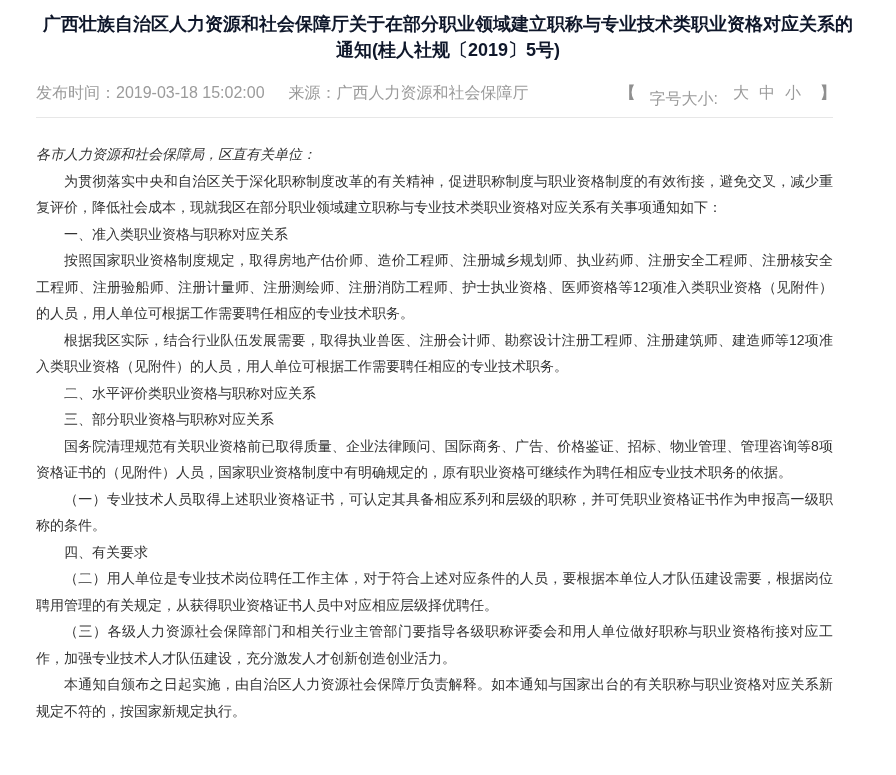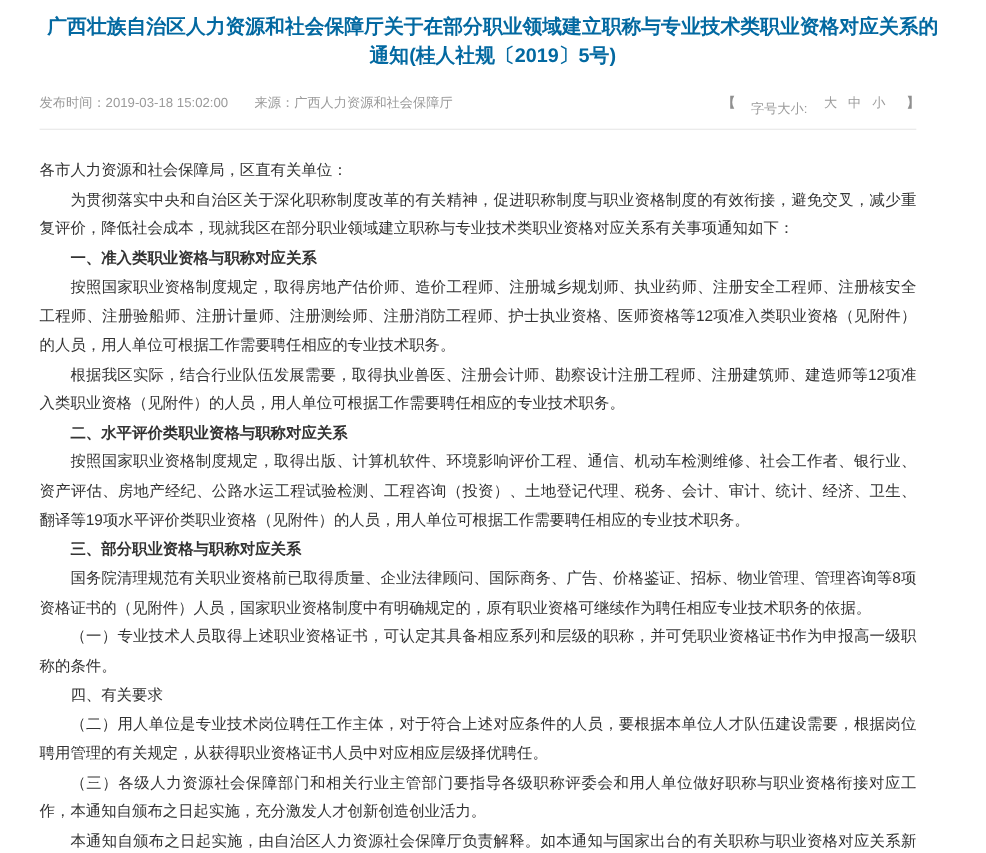--- a/index.html
+++ b/index.html
@@ -24,21 +24,21 @@
     font-size: 18px;
     line-height: 26px;
     font-weight: bold;
     color: #e23333;
   }
   .meta-row {
     margin: 15px 60px 0 36px;
     display: flex;
     justify-content: space-between;
     align-items: center;
-    font-size: 12px;
+    font-size: 16px;
     color: #9b9b9b;
     line-height: 18px;
   }
   .meta-left { display: flex; align-items: center; white-space: nowrap; }
   .meta-left .gap { display: inline-block; width: 24px; }
   .font-size-widget { display: flex; align-items: center; white-space: nowrap; color: #9b9b9b; }
   .font-size-widget .bracket { font-weight: bold; color: #8f8f8f; }
   .font-size-widget .fs-label { margin: 12px 10px 0 14px; }
   .font-size-widget a {
     color: #9b9b9b;
@@ -57,29 +57,29 @@
     font-size: 14px;
     line-height: 26.5px;
     color: #333333;
     text-align: justify;
   }
   .article p {
     margin: 0;
     padding: 0;
     text-indent: 2em;
   }
-  .article p.no-indent { text-indent: 0; }
-  .article p.bold { font-weight: bold; }
+  .article p.no-indent { text-indent: 0; font-style: italic; }
+  .article p.bold { font-weight: normal; }
 </style>
 </head>
 <body>
 
 <div class="page">
 
-  <h1 class="title" style="color: #0369a1;">广西壮族自治区人力资源和社会保障厅关于在部分职业领域建立职称与专业技术类职业资格对应关系的通知(桂人社规〔2019〕5号)</h1>
+  <h1 class="title" style="color: #0f172a;">广西壮族自治区人力资源和社会保障厅关于在部分职业领域建立职称与专业技术类职业资格对应关系的通知(桂人社规〔2019〕5号)</h1>
 
   <div class="meta-row">
     <div class="meta-left">
       <span>发布时间：</span>
       <span>2019-03-18 15:02:00</span>
       <span class="gap"></span>
       <span>来源：</span>
       <span>广西人力资源和社会保障厅</span>
     </div>
     <div class="font-size-widget">
@@ -94,23 +94,22 @@
 
   <hr class="divider">
 
   <div class="article">
       <p class="no-indent">各市人力资源和社会保障局，区直有关单位：</p>
       <p class="">为贯彻落实中央和自治区关于深化职称制度改革的有关精神，促进职称制度与职业资格制度的有效衔接，避免交叉，减少重复评价，降低社会成本，现就我区在部分职业领域建立职称与专业技术类职业资格对应关系有关事项通知如下：</p>
       <p class="bold ">一、准入类职业资格与职称对应关系</p>
       <p class="">按照国家职业资格制度规定，取得房地产估价师、造价工程师、注册城乡规划师、执业药师、注册安全工程师、注册核安全工程师、注册验船师、注册计量师、注册测绘师、注册消防工程师、护士执业资格、医师资格等12项准入类职业资格（见附件）的人员，用人单位可根据工作需要聘任相应的专业技术职务。</p>
       <p class="">根据我区实际，结合行业队伍发展需要，取得执业兽医、注册会计师、勘察设计注册工程师、注册建筑师、建造师等12项准入类职业资格（见附件）的人员，用人单位可根据工作需要聘任相应的专业技术职务。</p>
       <p class="bold ">二、水平评价类职业资格与职称对应关系</p>
-      <p class="">按照国家职业资格制度规定，取得出版、计算机软件、环境影响评价工程、通信、机动车检测维修、社会工作者、银行业、资产评估、房地产经纪、公路水运工程试验检测、工程咨询（投资）、土地登记代理、税务、会计、审计、统计、经济、卫生、翻译等19项水平评价类职业资格（见附件）的人员，用人单位可根据工作需要聘任相应的专业技术职务。</p>
       <p class="bold ">三、部分职业资格与职称对应关系</p>
       <p class="">国务院清理规范有关职业资格前已取得质量、企业法律顾问、国际商务、广告、价格鉴证、招标、物业管理、管理咨询等8项资格证书的（见附件）人员，国家职业资格制度中有明确规定的，原有职业资格可继续作为聘任相应专业技术职务的依据。</p>
       <p class="">（一）专业技术人员取得上述职业资格证书，可认定其具备相应系列和层级的职称，并可凭职业资格证书作为申报高一级职称的条件。</p>
       <p class="">四、有关要求</p>
       <p class="">（二）用人单位是专业技术岗位聘任工作主体，对于符合上述对应条件的人员，要根据本单位人才队伍建设需要，根据岗位聘用管理的有关规定，从获得职业资格证书人员中对应相应层级择优聘任。</p>
-      <p class="">（三）各级人力资源社会保障部门和相关行业主管部门要指导各级职称评委会和用人单位做好职称与职业资格衔接对应工作，本通知自颁布之日起实施，充分激发人才创新创造创业活力。</p>
+      <p class="">（三）各级人力资源社会保障部门和相关行业主管部门要指导各级职称评委会和用人单位做好职称与职业资格衔接对应工作，加强专业技术人才队伍建设，充分激发人才创新创造创业活力。</p>
       <p class="">本通知自颁布之日起实施，由自治区人力资源社会保障厅负责解释。如本通知与国家出台的有关职称与职业资格对应关系新规定不符的，按国家新规定执行。</p>
     </div>
 
 </div>
 
 </body></html>

